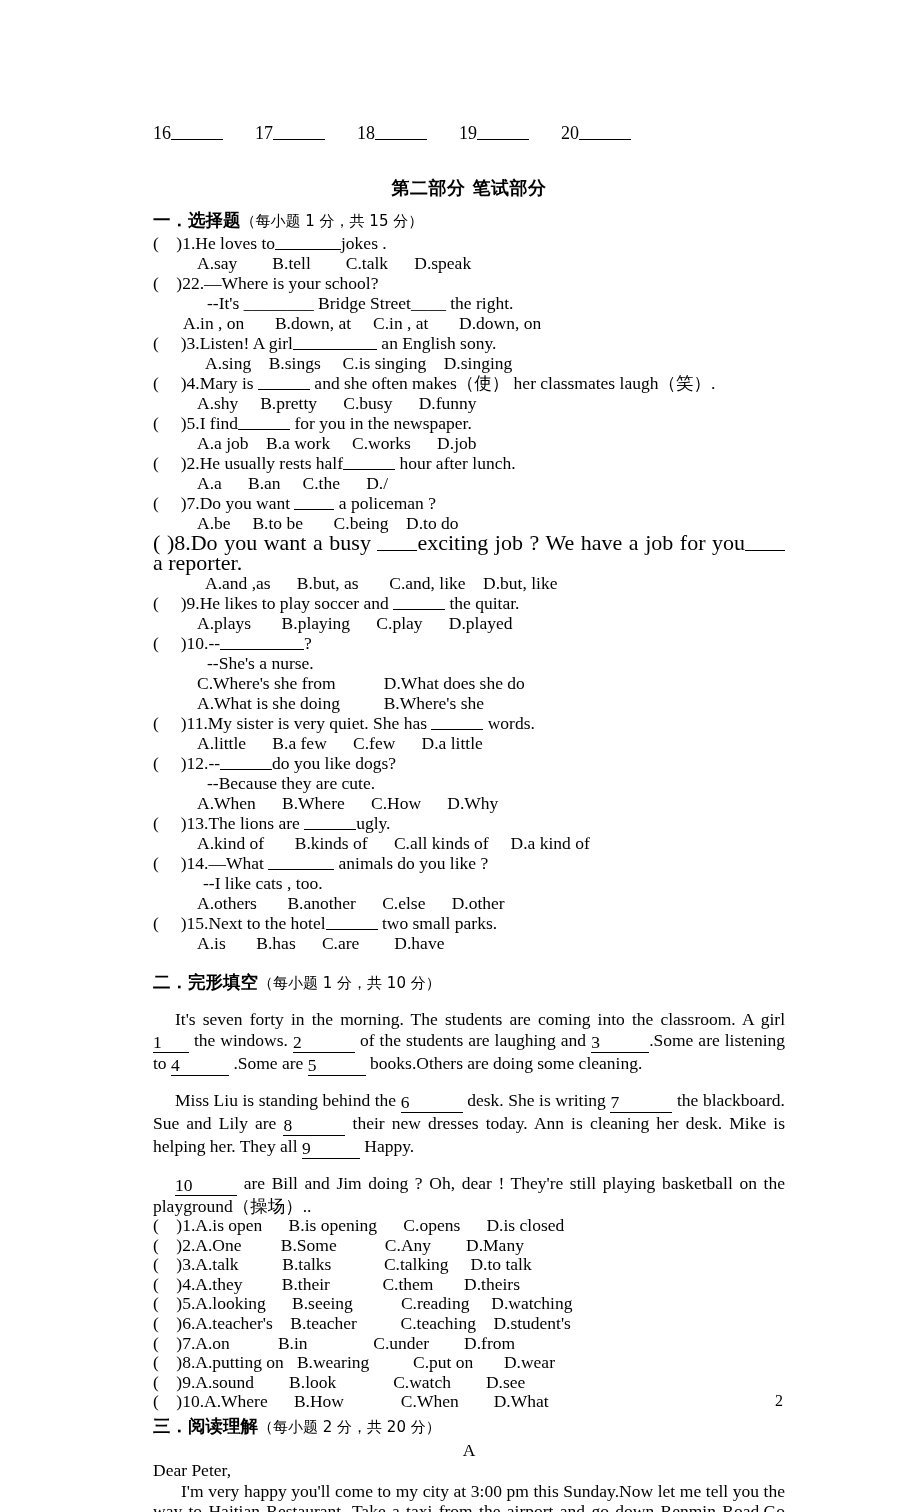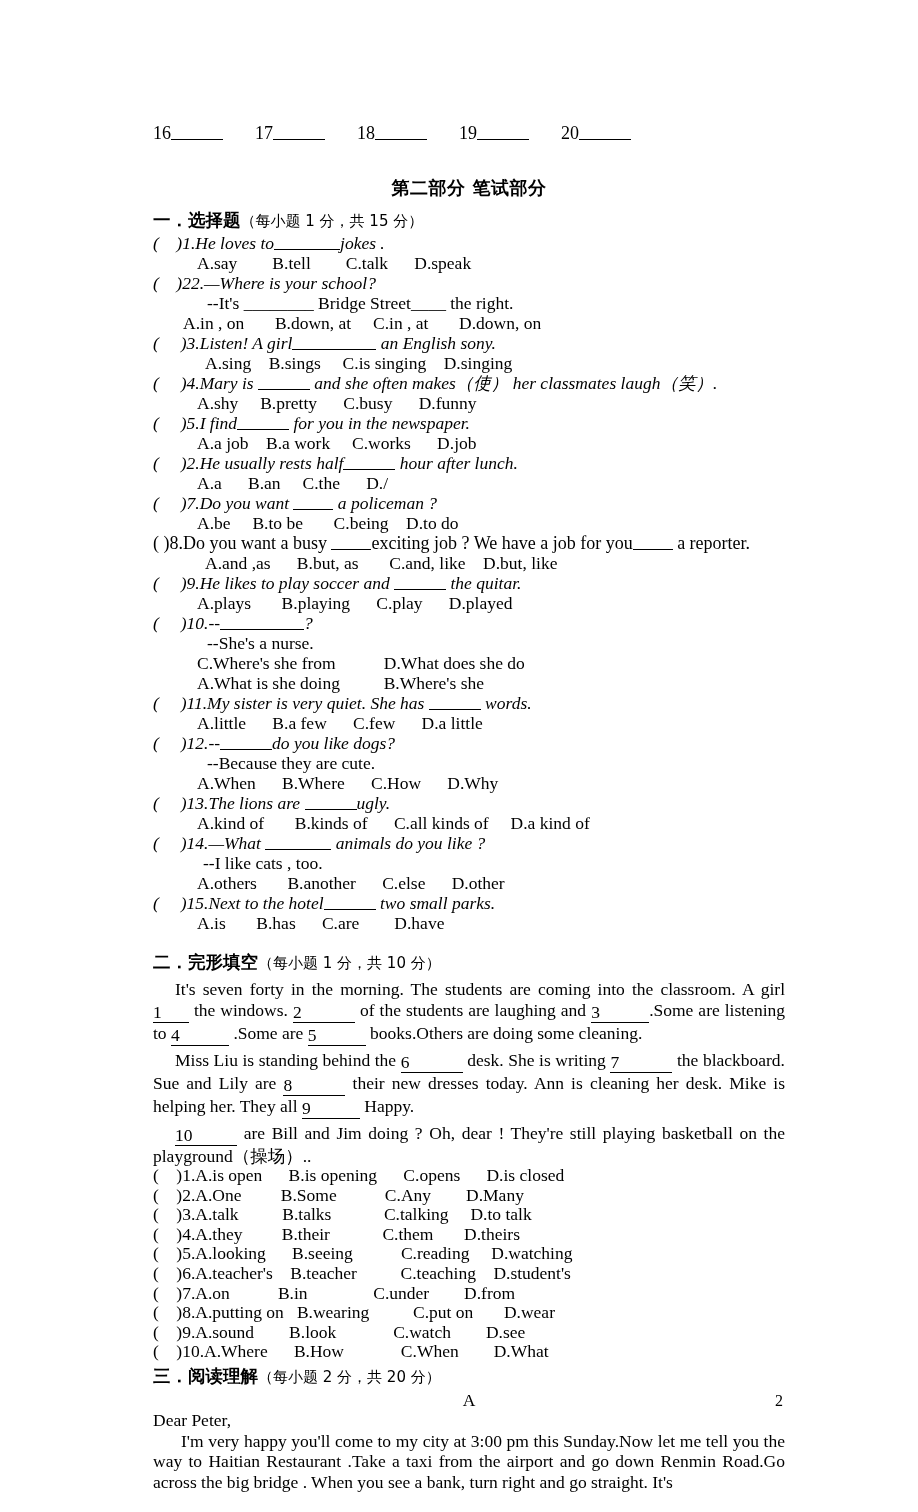--- a/index.html
+++ b/index.html
@@ -101,46 +101,45 @@
     font-family: "DejaVu Sans", "Liberation Sans", sans-serif;
     font-size: 15px;
     font-weight: normal;
   }
 
   
   .q {
     white-space: pre-wrap;
     font-size: 17.5px;
     line-height: 20px;
-    font-style: italic;
   }
   .q-just {
     text-align: justify;
     text-align-last: left;
-    font-size: 18px;
+    font-size: 22px;
     line-height: 20px;
   }
   .opt-line {
     font-size: 17.5px;
     line-height: 20px;
     white-space: pre;
   }
   .sub-line {
     font-size: 17.5px;
     line-height: 20px;
     white-space: pre;
   }
 
   
   .passage {
     font-size: 17.5px;
     line-height: 20.5px;
     text-align: justify;
     text-align-last: left;
-    margin-top: 4px;
+    margin-top: 14px;
   }
   .passage .ind { display:inline-block; width: 22px; }
 
   
   .cloze-opt {
     font-size: 17.5px;
     line-height: 19.6px;
     white-space: pre;
   }
 

